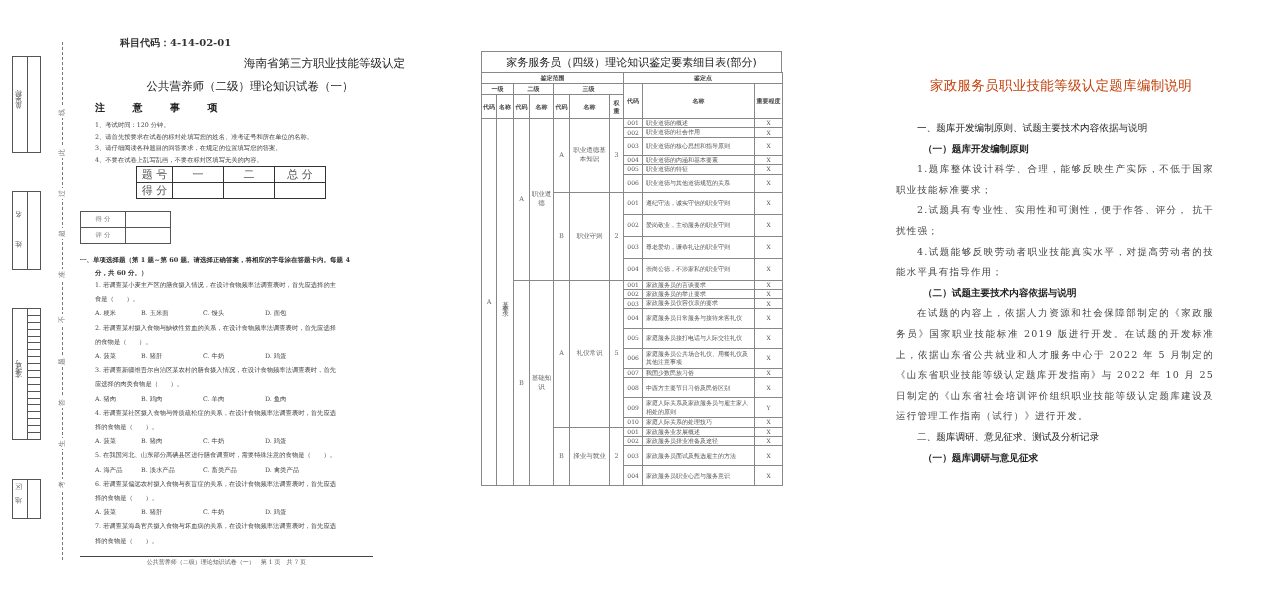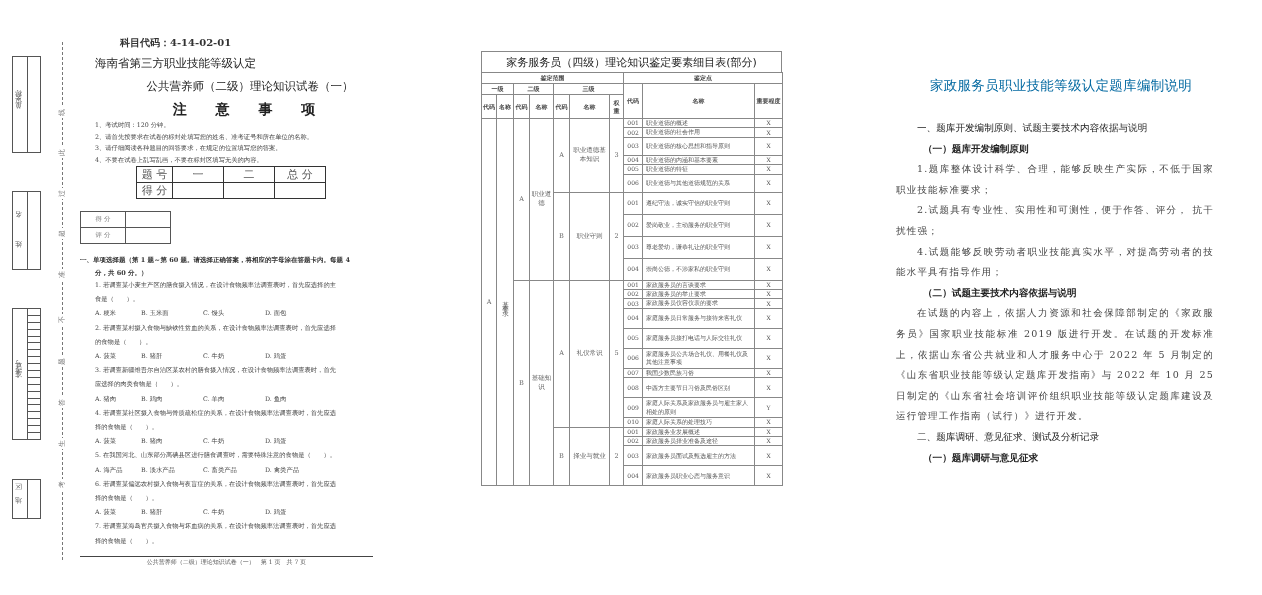--- a/index.html
+++ b/index.html
@@ -12,25 +12,25 @@
   .bind-box .divider { position:absolute; left:14px; top:0; bottom:0; border-left:1px solid #555; }
   .bind-label { position:absolute; left:1px; width:13px; writing-mode:vertical-rl; transform:rotate(180deg);
                 font-size:7px; color:#666; text-align:center; letter-spacing:4px; }
   .bind-grid { position:absolute; left:15px; right:0; top:0; bottom:0; }
   .bind-grid div { border-bottom:1px solid #555; height:6.9px; box-sizing:border-box; }
   .dash-line { position:absolute; left:62px; top:42px; height:518px; border-left:1px dashed #777; }
   .dash-char { position:absolute; left:57px; width:11px; background:#fff; font-size:7px; color:#777;
                text-align:center; transform:rotate(-90deg); line-height:11px; }
 
   .subject-code { position:absolute; left:95px; top:36px; font-size:10px; font-weight:bold; color:#333;margin-left:25px; }
-  .title1 { position:absolute; left:95px; width:310px; top:56px; text-align:left; font-size:11.5px;
+  .title1 { position:absolute; left:95px; width:310px; top:56px; text-align:right; font-size:11.5px;
             font-family:Liberation Sans, sans-serif; color:#222; }
   .title2 { position:absolute; left:95px; width:310px; top:79px; text-align:center; font-size:11.5px;
             font-family:"DejaVu Sans","Liberation Sans",sans-serif; color:#222; }
-  .title3 { position:absolute; left:95px; width:310px; top:101px; text-align:center; font-size:14px; font-weight:bold;
+  .title3 { position:absolute; left:95px; width:310px; top:101px; font-size:10px; font-weight:bold;
             letter-spacing:12px; }
   .notes { position:absolute; left:95px; top:119px; font-size:6.3px; line-height:11.5px; color:#444; }
 
   table.score1 { position:absolute; left:136px; top:166px; border-collapse:collapse; font-size:11px; color:#555; }
   table.score1 td { border:1px solid #333; height:11px; text-align:center; padding:0; }
   table.score1 { border:1.5px solid #222; }
   table.score2 { position:absolute; left:80px; top:211px; border-collapse:collapse; font-size:6.5px; color:#777; }
   table.score2 td { border:1px solid #555; height:15px; text-align:center; padding:0; }
 
   .section-head { position:absolute; left:80px; top:254px; width:305px; font-size:6.5px; font-weight:bold;
@@ -50,21 +50,21 @@
                line-height:21px; font-family:"DejaVu Sans","Liberation Sans",sans-serif; color:#222; box-sizing:border-box; }
   table.grid { border-collapse:collapse; width:301px; table-layout:fixed; font-size:6px; color:#555; }
   table.grid td { border:1px solid #888; padding:0 1px; text-align:center; vertical-align:middle; line-height:8px; }
   table.grid td.nm { text-align:left; padding-left:3px; line-height:8.4px; }
   table.grid .hdr td { font-weight:bold; color:#444; }
   table.grid td.big { font-size:6.5px; line-height:9px; color:#666; }
 
   
   .right { position:absolute; left:896px; top:0; width:330px; }
   .r-title { position:absolute; left:0; top:77px; width:330px; text-align:center; font-size:13.5px;
-             font-family:"DejaVu Sans","Liberation Sans",sans-serif; color:#0369a1; letter-spacing:0.3px; }
+             font-family:"DejaVu Sans","Liberation Sans",sans-serif; color:#c2410c; letter-spacing:0.3px; }
   .r-body { position:absolute; left:0; top:118px; width:318px; font-size:9.5px; line-height:20.6px; color:#444; }
   .r-h1 { padding-left:21px; font-family:"DejaVu Sans","Liberation Sans",sans-serif; color:#222; font-size:9.6px; }
   .r-h2 { padding-left:27px; font-weight:bold; color:#222; font-size:9.6px; }
   .r-p { text-indent:21px; text-align:justify; letter-spacing:1.2px; }
 </style>
 </head>
 <body>
 
 <div class="page-left">
 

